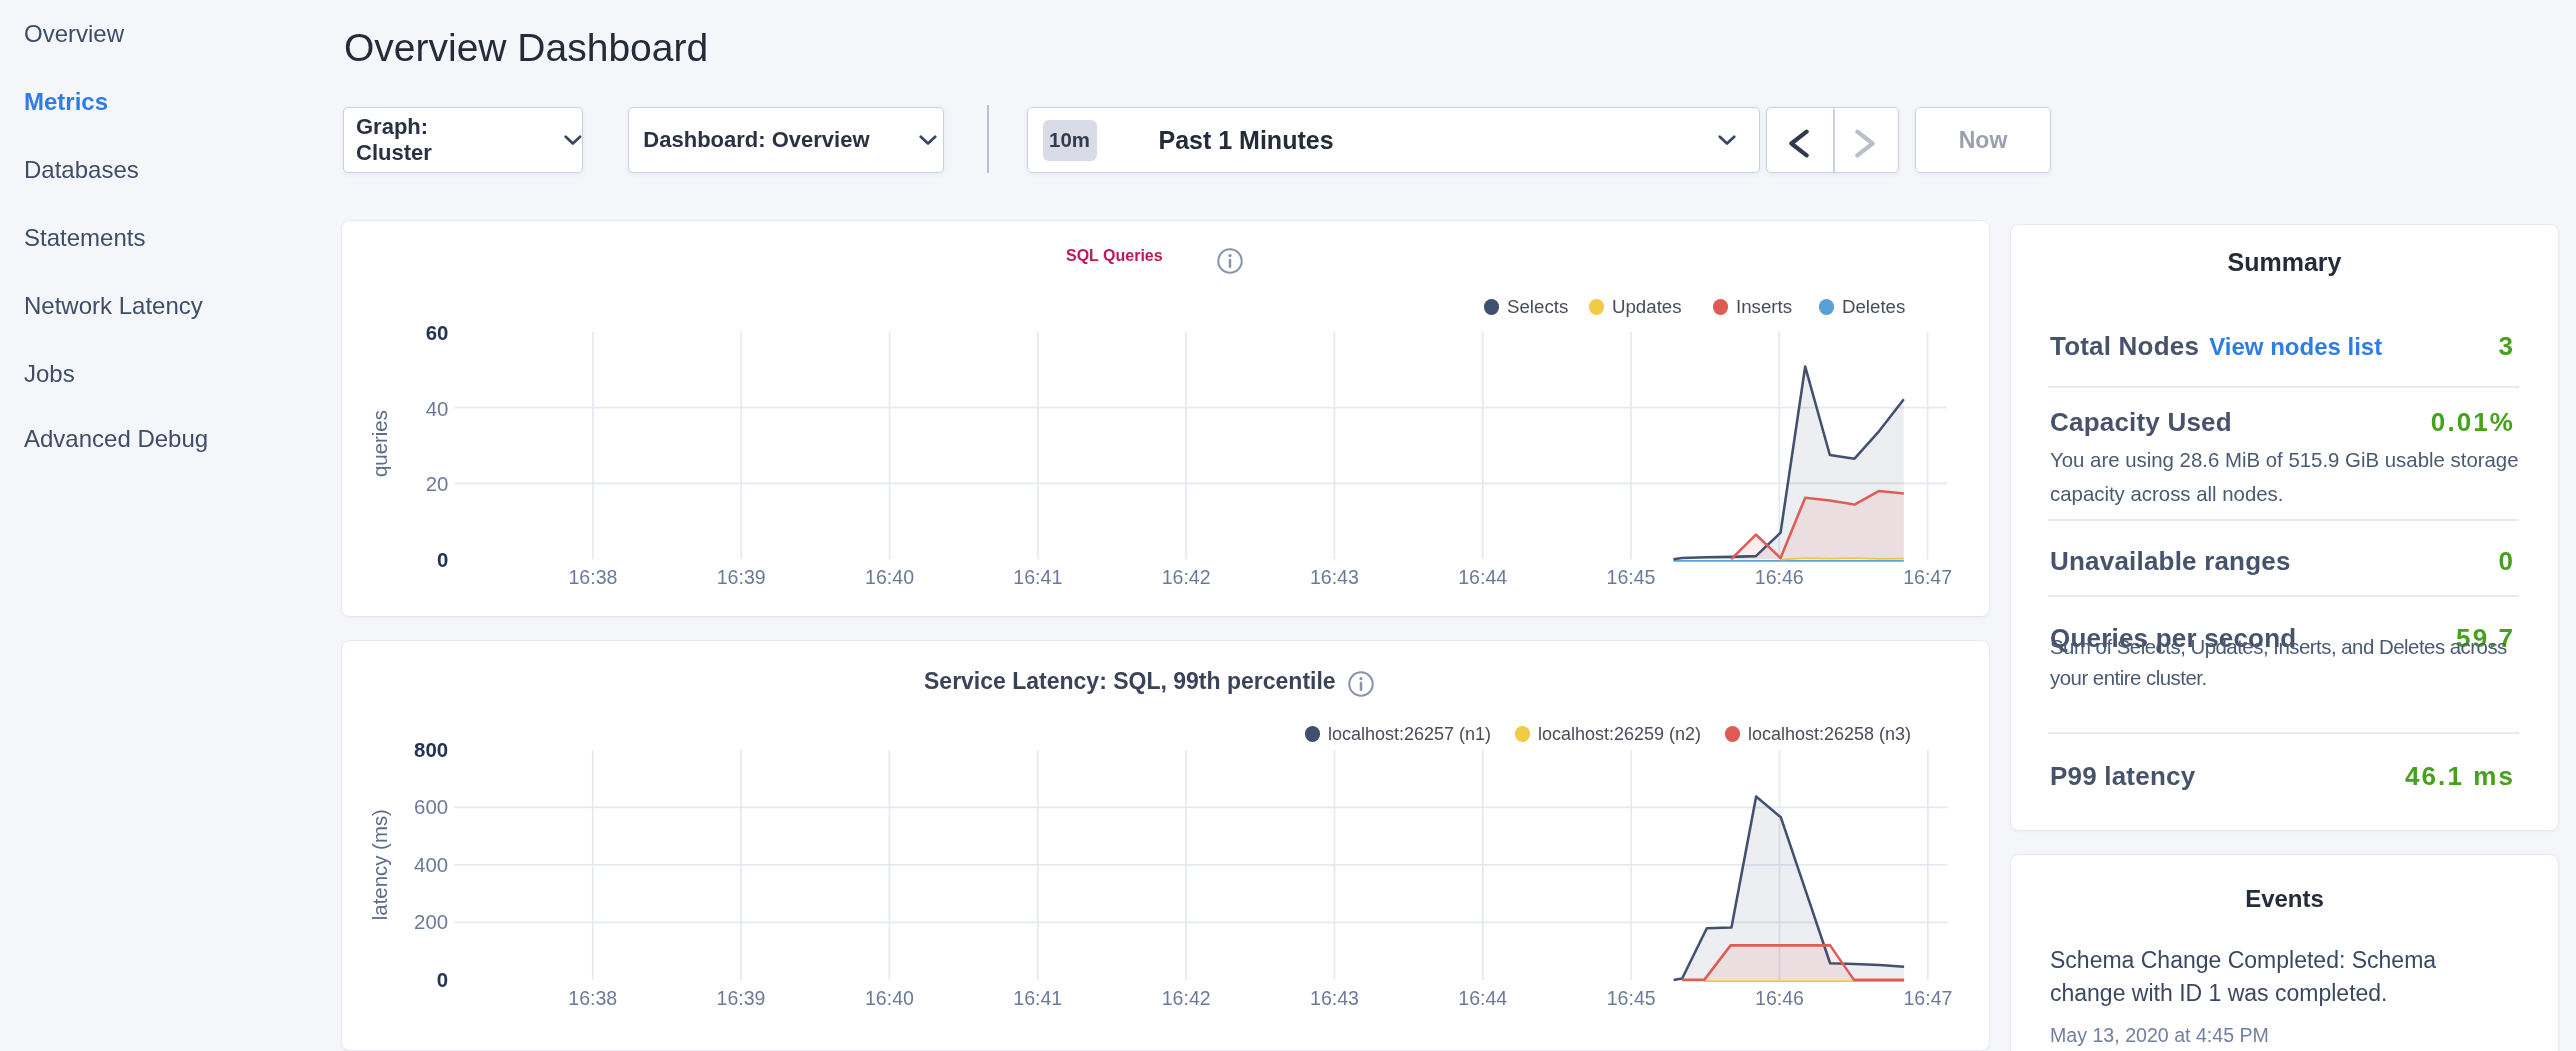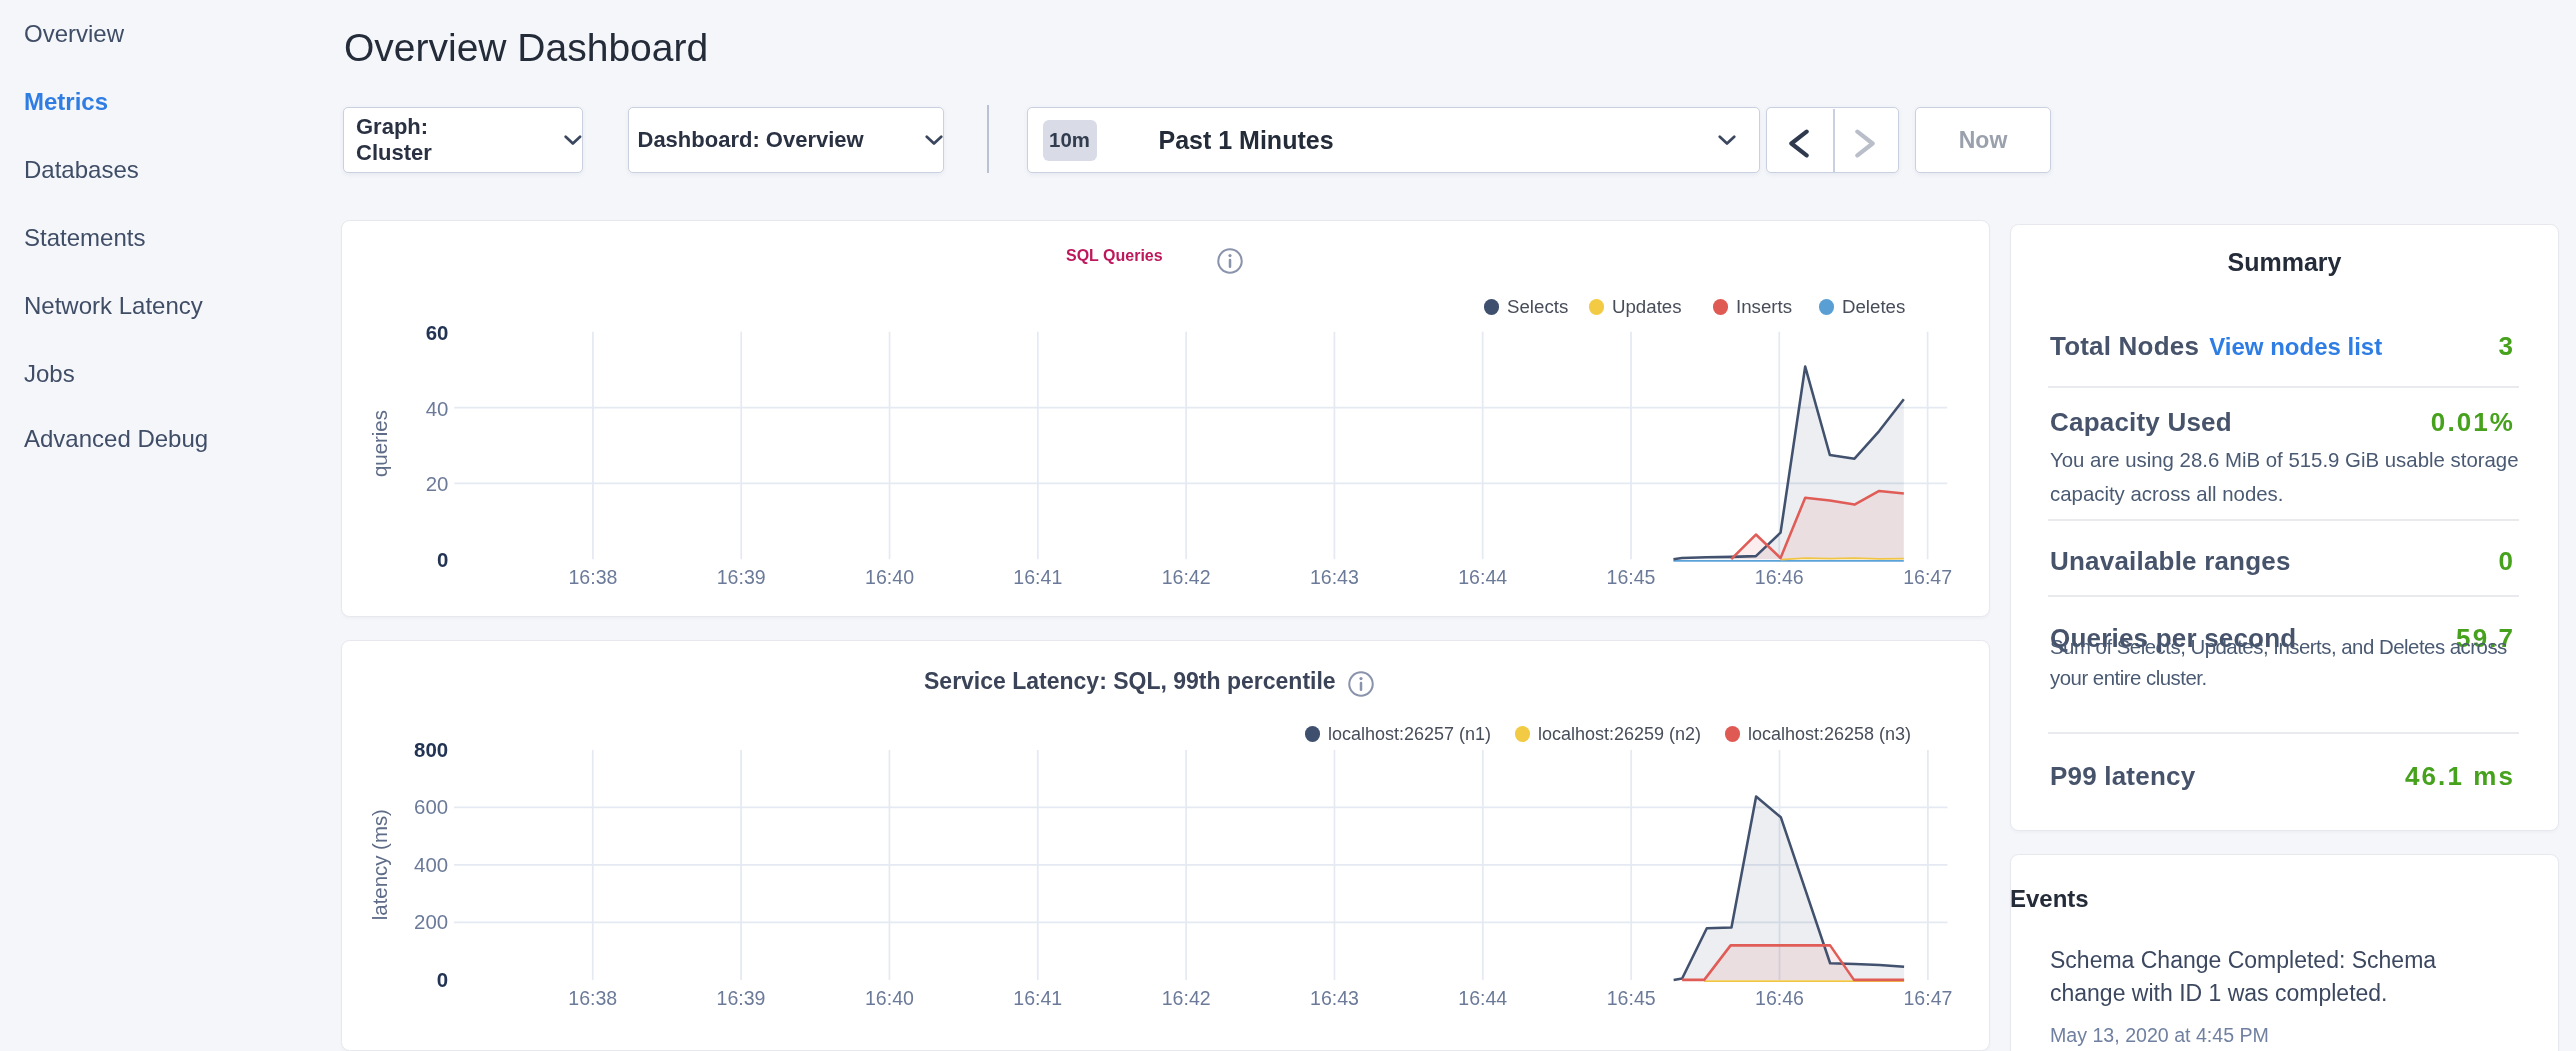--- a/index.html
+++ b/index.html
@@ -29,21 +29,21 @@
 <div class="abs nav" style="top:425px;">Advanced Debug</div>
 
 <div class="abs" style="left:344px; top:26px; font-size:39px; color:#242b39;">Overview Dashboard</div>
 
 <div class="btn" style="left:343px; top:107px; width:240px; height:66px; padding-left:12px;">
   <span style="font-size:22px; font-weight:bold; color:#2a3142;">Graph: Cluster</span>
   <svg width="18" height="10.2" viewBox="0 0 21 12" style="margin-left:20.4px;">
       <polyline points="2,2 10.5,10 19,2" fill="none" stroke="#3a475e" stroke-width="3.2" stroke-linecap="round" stroke-linejoin="round"></polyline>
     </svg>
 </div>
-<div class="btn" style="left:628px; top:107px; width:316px; height:66px; padding-left:8.5px;justify-content:space-between;">
+<div class="btn" style="left:628px; top:107px; width:316px; height:66px; padding-left:8.5px;">
   <span style="font-size:22px; font-weight:bold; color:#2a3142;">Dashboard: Overview</span>
   <svg width="18" height="10.2" viewBox="0 0 21 12" style="margin-left:13.6px;">
       <polyline points="2,2 10.5,10 19,2" fill="none" stroke="#3a475e" stroke-width="3.2" stroke-linecap="round" stroke-linejoin="round"></polyline>
     </svg>
 </div>
 <div class="abs" style="left:987px; top:105px; width:1.7px; height:68px; background:#b9c1d2;"></div>
 <div class="btn" style="left:1027px; top:107px; width:733px; height:66px; justify-content:flex-start;">
   <div style="margin-left:14.5px; width:54px; height:41px; background:#d9dce6; border-radius:6px; display:flex; align-items:center; justify-content:center; font-size:20.4px; font-weight:bold; color:#323c4f;">10m</div>
   <span style="margin-left:26px; font-size:25px; font-weight:bold; color:#242b39;">Past 1 Minutes</span>
   <svg width="18" height="10.2" viewBox="0 0 21 12" style="position:absolute; right:23px;">
@@ -180,16 +180,16 @@
     <span class="val">59.7</span>
   </div>
 <div class="sdesc" style="top:632px; line-height:31px; letter-spacing:-0.5px;">Sum of Selects, Updates, Inserts, and Deletes across<br>your entire cluster.</div>
 <div class="sdiv" style="top:732px;"></div>
 <div class="srow" style="top:761px;">
     <span>P99 latency</span>
     <span class="val">46.1 ms</span>
   </div>
 
 <div class="panel" style="left:2010px; top:854px; width:549px; height:255px;"></div>
-<div class="abs" style="left:2010px; top:885px; width:549px; font-size:24px; font-weight:bold; color:#242b39;">Events</div>
+<div class="abs" style="left:2010px; top:885px; width:549px; text-align:center; font-size:24px; font-weight:bold; color:#242b39;">Events</div>
 <div class="abs" style="left:2050px; top:944px; width:476px; font-size:23px; line-height:33px; color:#3c4860;">Schema Change Completed: Schema<br>change with ID 1 was completed.</div>
 <div class="abs" style="left:2050px; top:1024px; font-size:19.6px; color:#7080a0;">May 13, 2020 at 4:45 PM</div>
 
 
 </body></html>

